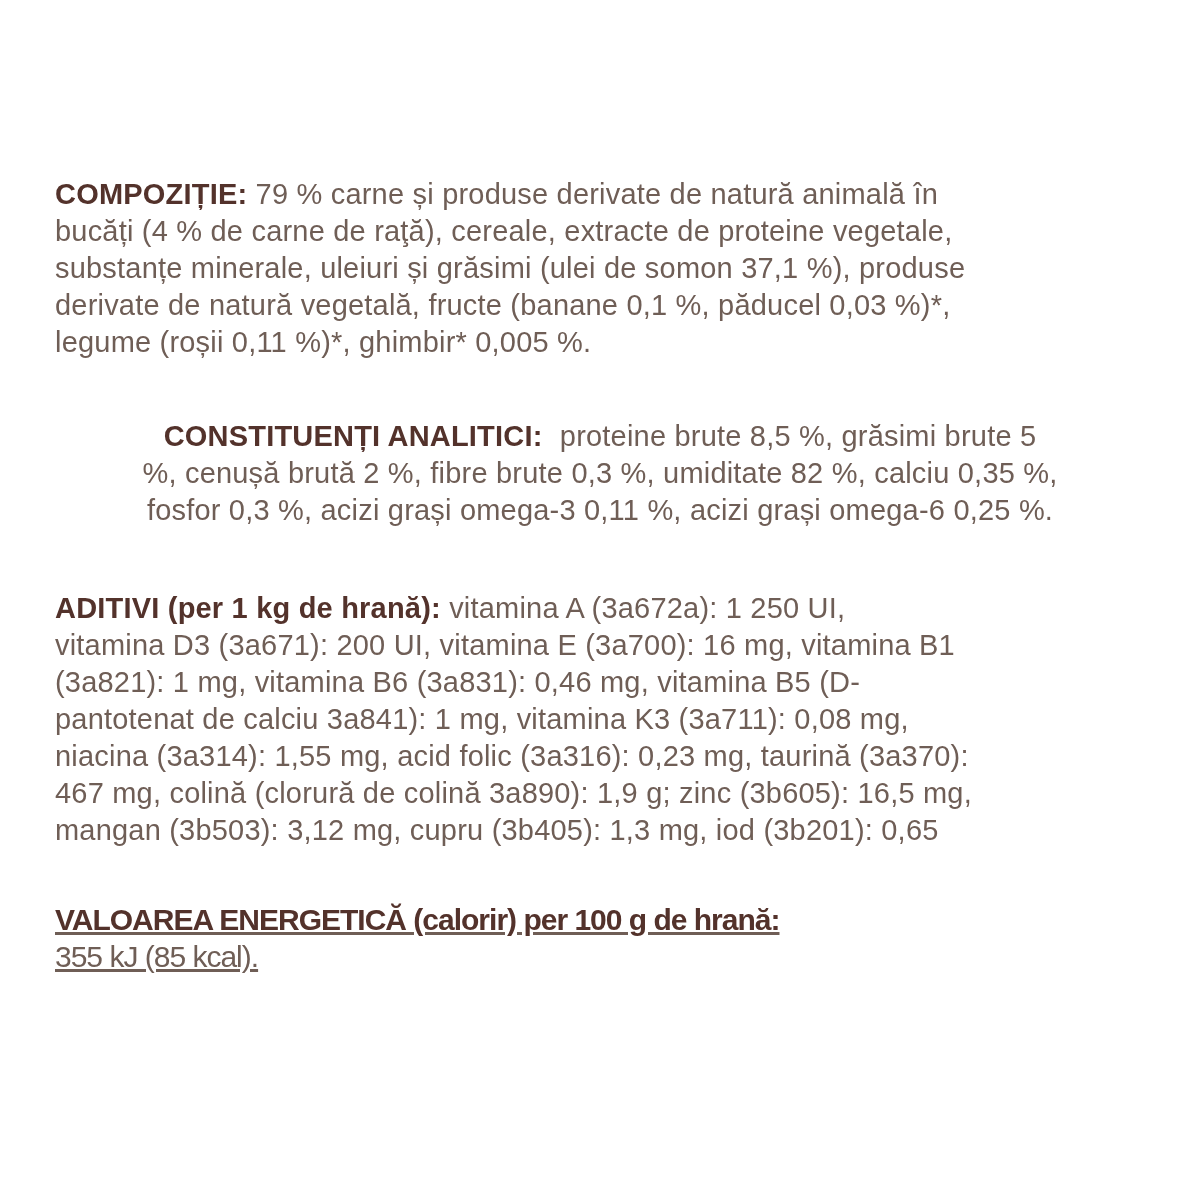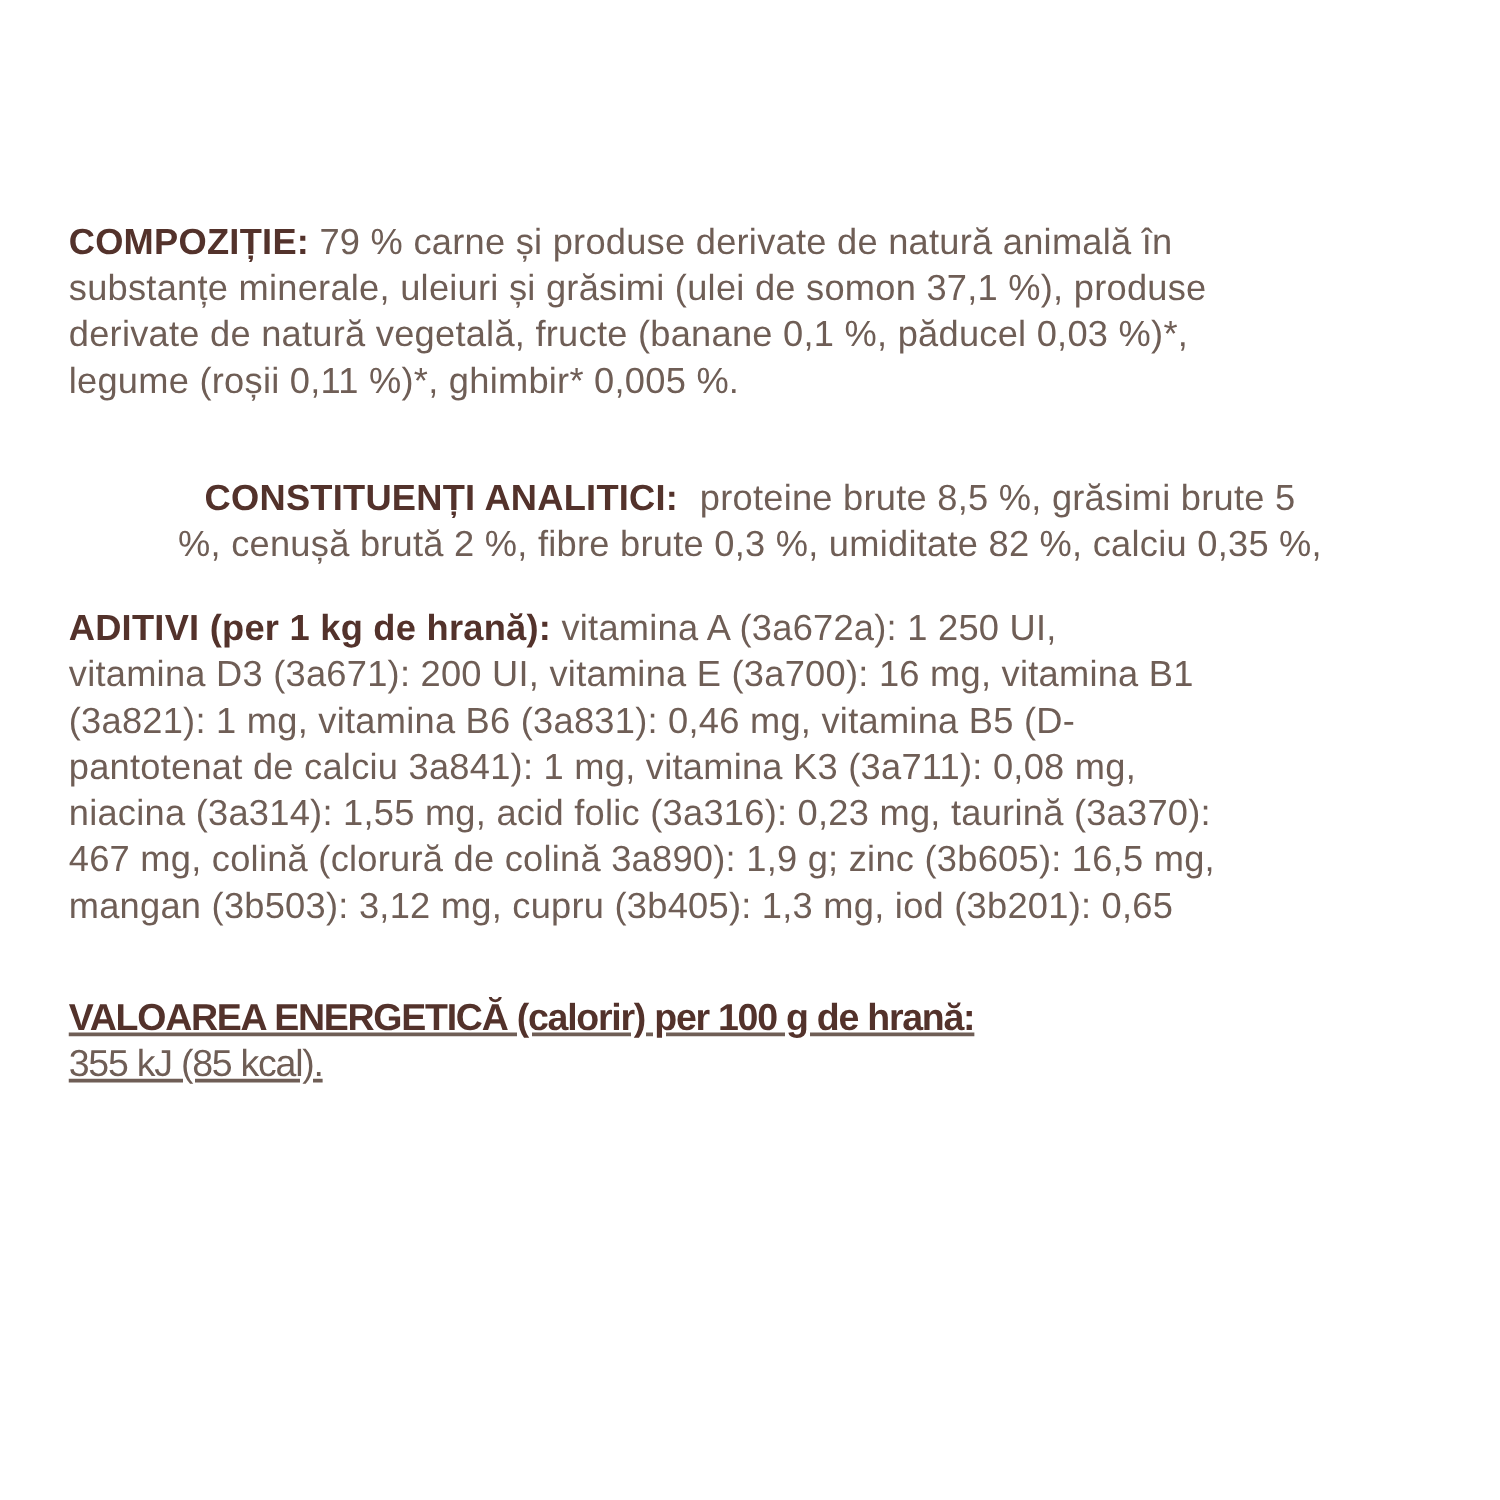--- a/index.html
+++ b/index.html
@@ -22,21 +22,21 @@
     width: 1090px;
   }
   .sec {
     margin: 0;
     font-size: 29px;
     line-height: 37px;
     color: #6f5e56;
     letter-spacing: 0.2px;
   }
   .sec-2 { margin-top: 57px; text-align: center; }
-  .sec-3 { margin-top: 30px; }
+  .sec-3 { margin-top: 61px; }
   .sec-4 { margin-top: 52px; }
   .line {
     display: block;
     white-space: nowrap;
   }
   .heading {
     font-weight: 700;
     color: #53322b;
   }
   .sec-2 .rest { margin-left: 9px; }
@@ -47,28 +47,30 @@
   }
 </style>
 </head>
 <body>
 
 <div class="page">
   <div class="content">
 
     <p class="sec sec-1">
       <span class="line"><strong class="heading">COMPOZIȚIE:</strong><span class="rest"> 79 % carne și produse derivate de natură animală în</span></span>
+      <span class="line">bucăți (4 % de carne de raţă), cereale, extracte de proteine vegetale,</span>
       <span class="line">substanțe minerale, uleiuri și grăsimi (ulei de somon 37,1 %), produse</span>
       <span class="line">derivate de natură vegetală, fructe (banane 0,1 %, păducel 0,03 %)*,</span>
       <span class="line">legume (roșii 0,11 %)*, ghimbir* 0,005 %.</span>
     </p>
 
     <p class="sec sec-2">
       <span class="line"><strong class="heading">CONSTITUENȚI ANALITICI:</strong><span class="rest"> proteine brute 8,5 %, grăsimi brute 5</span></span>
       <span class="line">%, cenușă brută 2 %, fibre brute 0,3 %, umiditate 82 %, calciu 0,35 %,</span>
+      <span class="line">fosfor 0,3 %, acizi grași omega-3 0,11 %, acizi grași omega-6 0,25 %.</span>
     </p>
 
     <p class="sec sec-3">
       <span class="line"><strong class="heading">ADITIVI (per 1 kg de hrană):</strong><span class="rest"> vitamina A (3a672a): 1 250 UI,</span></span>
       <span class="line">vitamina D3 (3a671): 200 UI, vitamina E (3a700): 16 mg, vitamina B1</span>
       <span class="line">(3a821): 1 mg, vitamina B6 (3a831): 0,46 mg, vitamina B5 (D-</span>
       <span class="line">pantotenat de calciu 3a841): 1 mg, vitamina K3 (3a711): 0,08 mg,</span>
       <span class="line">niacina (3a314): 1,55 mg, acid folic (3a316): 0,23 mg, taurină (3a370):</span>
       <span class="line">467 mg, colină (clorură de colină 3a890): 1,9 g; zinc (3b605): 16,5 mg,</span>
       <span class="line">mangan (3b503): 3,12 mg, cupru (3b405): 1,3 mg, iod (3b201): 0,65</span>

